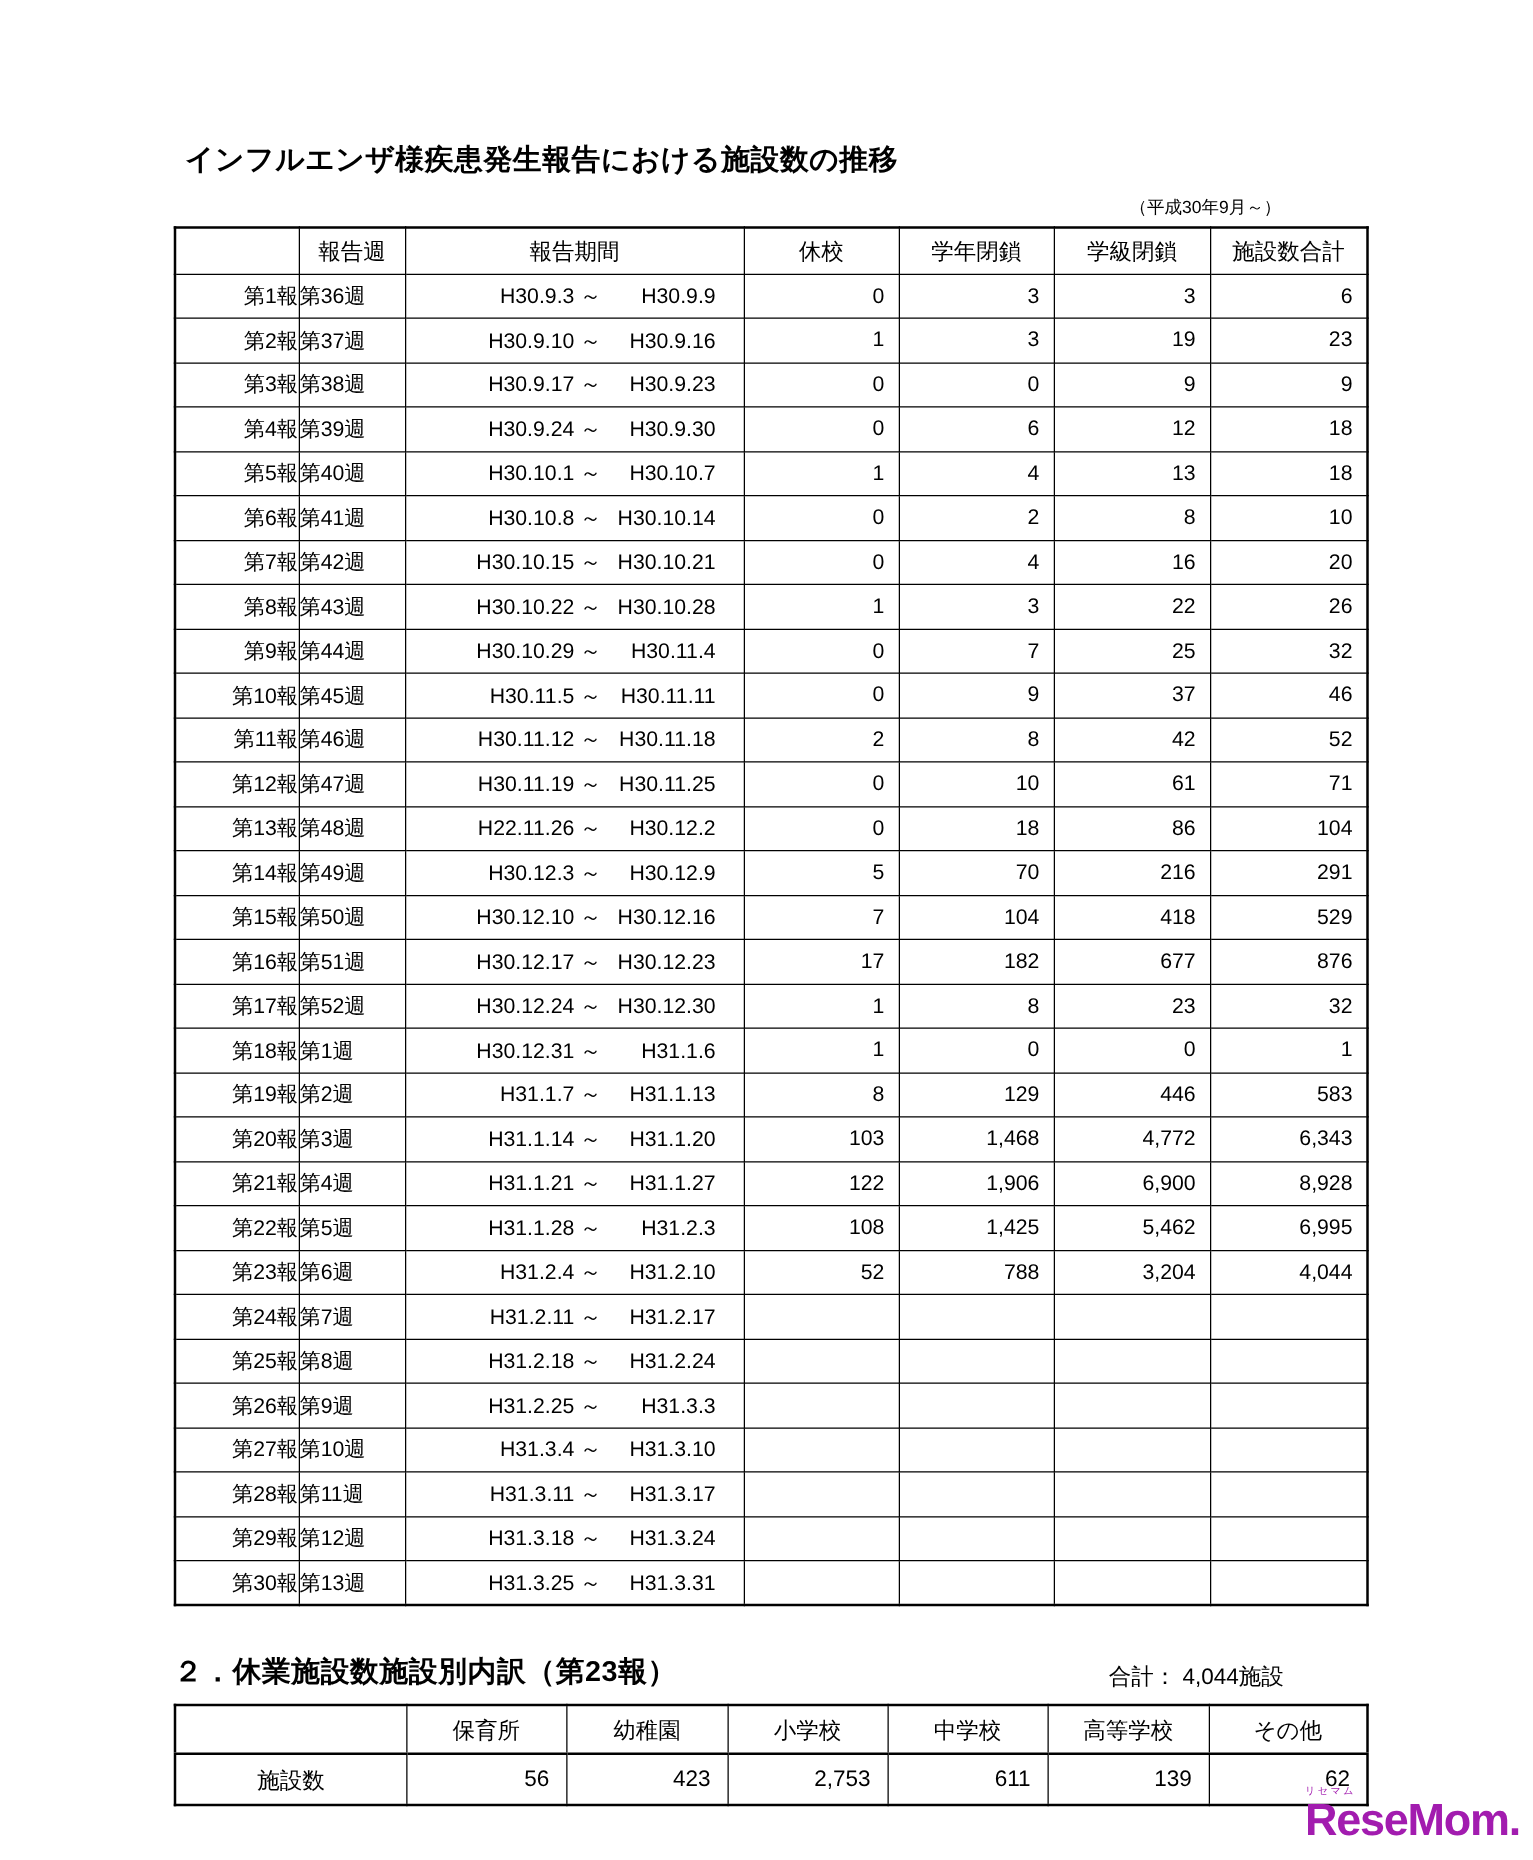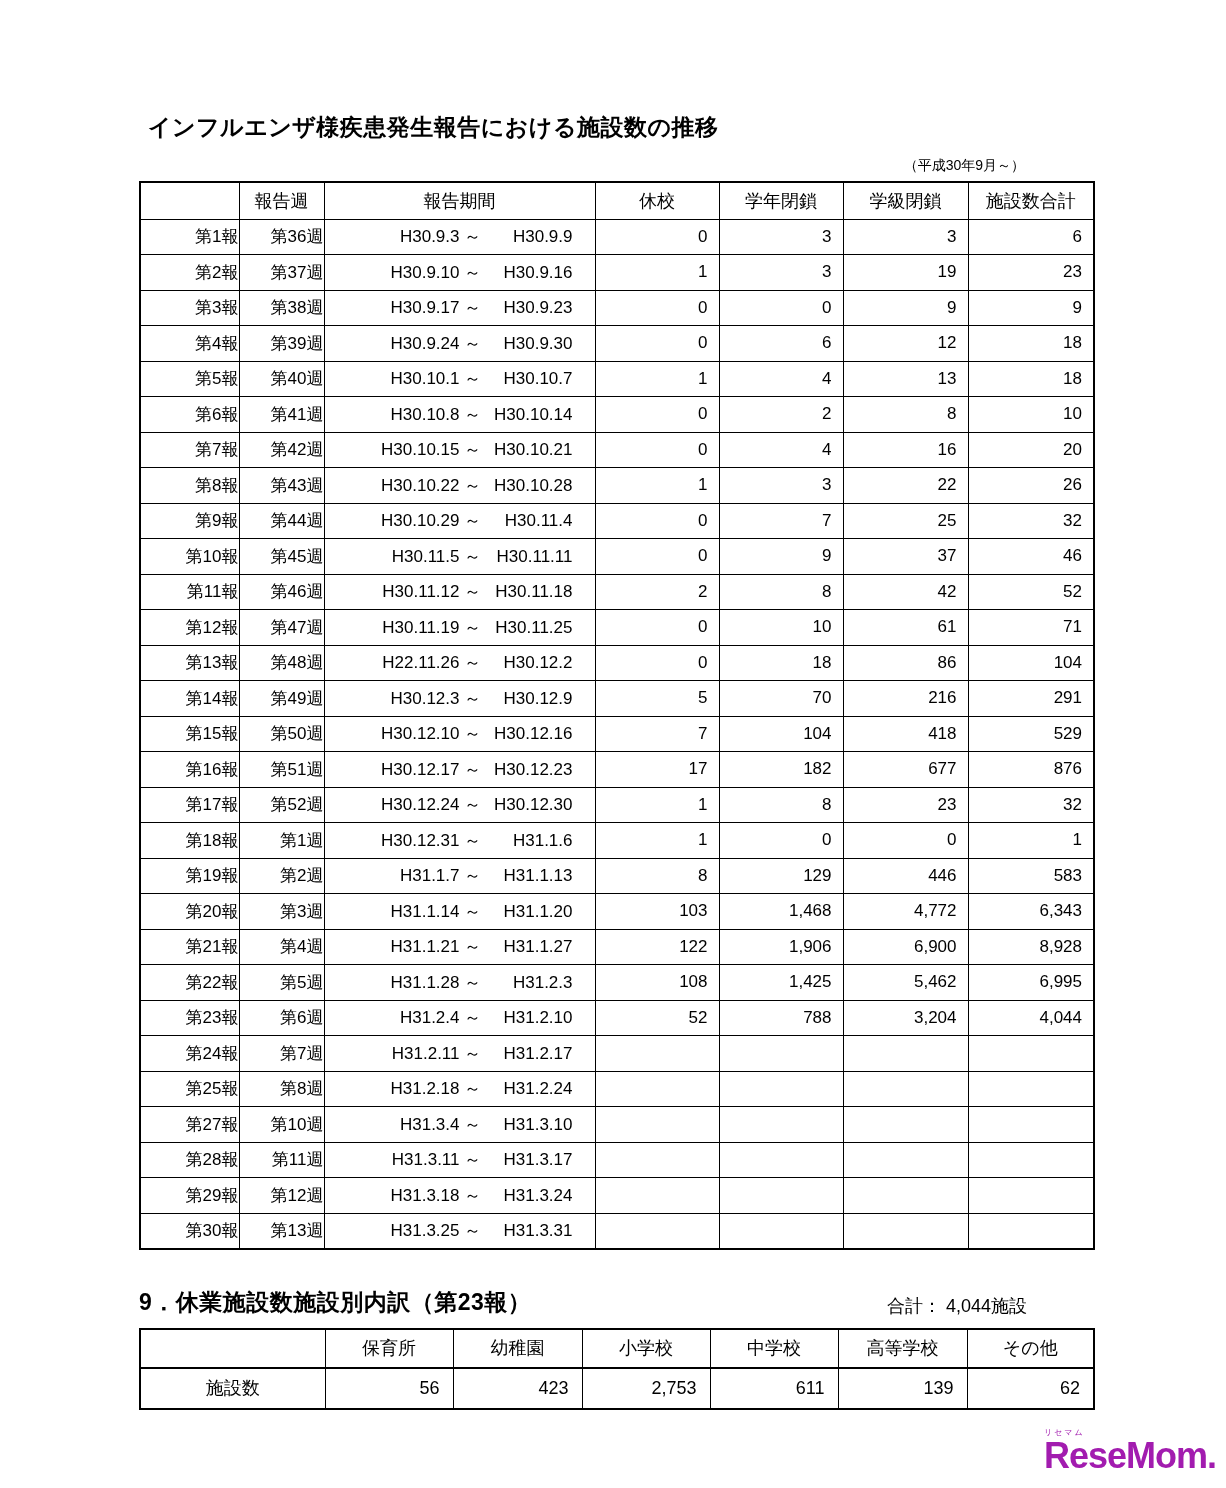--- a/index.html
+++ b/index.html
@@ -42,21 +42,21 @@
     font-size: 17px;
     font-weight: normal;
     vertical-align: middle;
     white-space: nowrap;
     overflow: hidden;
   }
   .tbl1 thead tr { height: 37px; }
   .tbl1 tbody tr { height: 35.5px; }
   .tbl1 th { text-align: center; font-size: 18px; }
   .c-report { text-align: right; padding-left: 6px; }
-  .c-week   { text-align: right; }
+  .c-week   { text-align: left; }
   .c-num    { text-align: right; padding-right: 11px; }
   .c-period { padding: 0; }
   .c-period .ps { display: inline-block; width: 50%; text-align: right; }
   .c-period .pt { display: inline-block; width: 26px; text-align: center; }
   .c-period .pe { display: inline-block; width: calc(50% - 38px); text-align: right; padding-right: 10px; }
 
   .sec2-head {
     margin-top: 37px;
     display: flex;
     align-items: flex-end;
@@ -355,20 +355,29 @@
         <tr>
           <td class="c-report">第25報</td>
           <td class="c-week">第8週</td>
           <td class="c-period"><span class="ps">H31.2.18</span><span class="pt">～</span><span class="pe">H31.2.24</span></td>
           <td class="c-num"></td>
           <td class="c-num"></td>
           <td class="c-num"></td>
           <td class="c-num"></td>
         </tr>
         <tr>
+          <td class="c-report">第26報</td>
+          <td class="c-week">第9週</td>
+          <td class="c-period"><span class="ps">H31.2.25</span><span class="pt">～</span><span class="pe">H31.3.3</span></td>
+          <td class="c-num"></td>
+          <td class="c-num"></td>
+          <td class="c-num"></td>
+          <td class="c-num"></td>
+        </tr>
+        <tr>
           <td class="c-report">第27報</td>
           <td class="c-week">第10週</td>
           <td class="c-period"><span class="ps">H31.3.4</span><span class="pt">～</span><span class="pe">H31.3.10</span></td>
           <td class="c-num"></td>
           <td class="c-num"></td>
           <td class="c-num"></td>
           <td class="c-num"></td>
         </tr>
         <tr>
           <td class="c-report">第28報</td>
@@ -394,21 +403,21 @@
           <td class="c-period"><span class="ps">H31.3.25</span><span class="pt">～</span><span class="pe">H31.3.31</span></td>
           <td class="c-num"></td>
           <td class="c-num"></td>
           <td class="c-num"></td>
           <td class="c-num"></td>
         </tr>
       </tbody>
   </table>
 
   <div class="sec2-head">
-    <div class="sec2-title">9．休業施設数施設別内訳（第23報）</div>
+    <div class="sec2-title">２．休業施設数施設別内訳（第23報）</div>
     <div class="sec2-total">合計： 4,044施設</div>
   </div>
 
   <table class="tbl2">
     <colgroup>
       <col style="width:185px">
       <col style="width:128px">
       <col style="width:129px">
       <col style="width:128px">
       <col style="width:128px">

